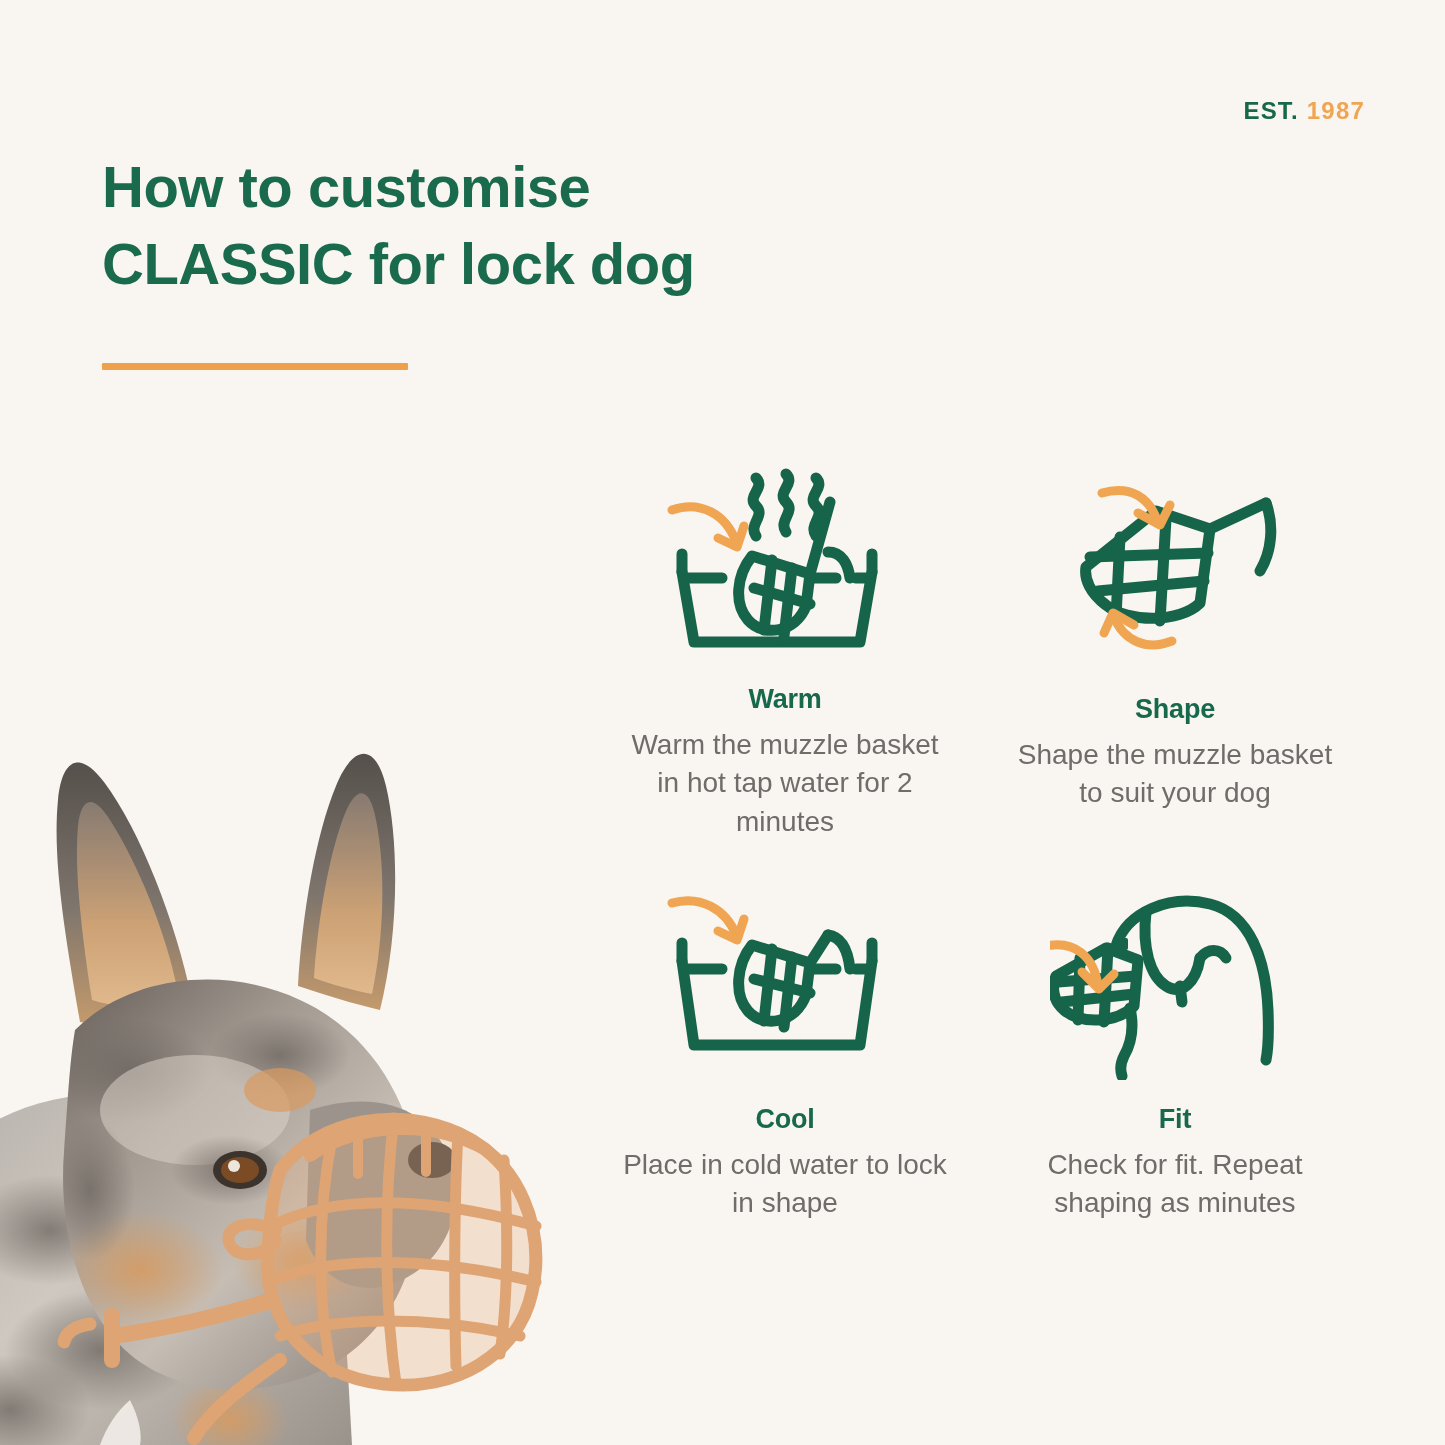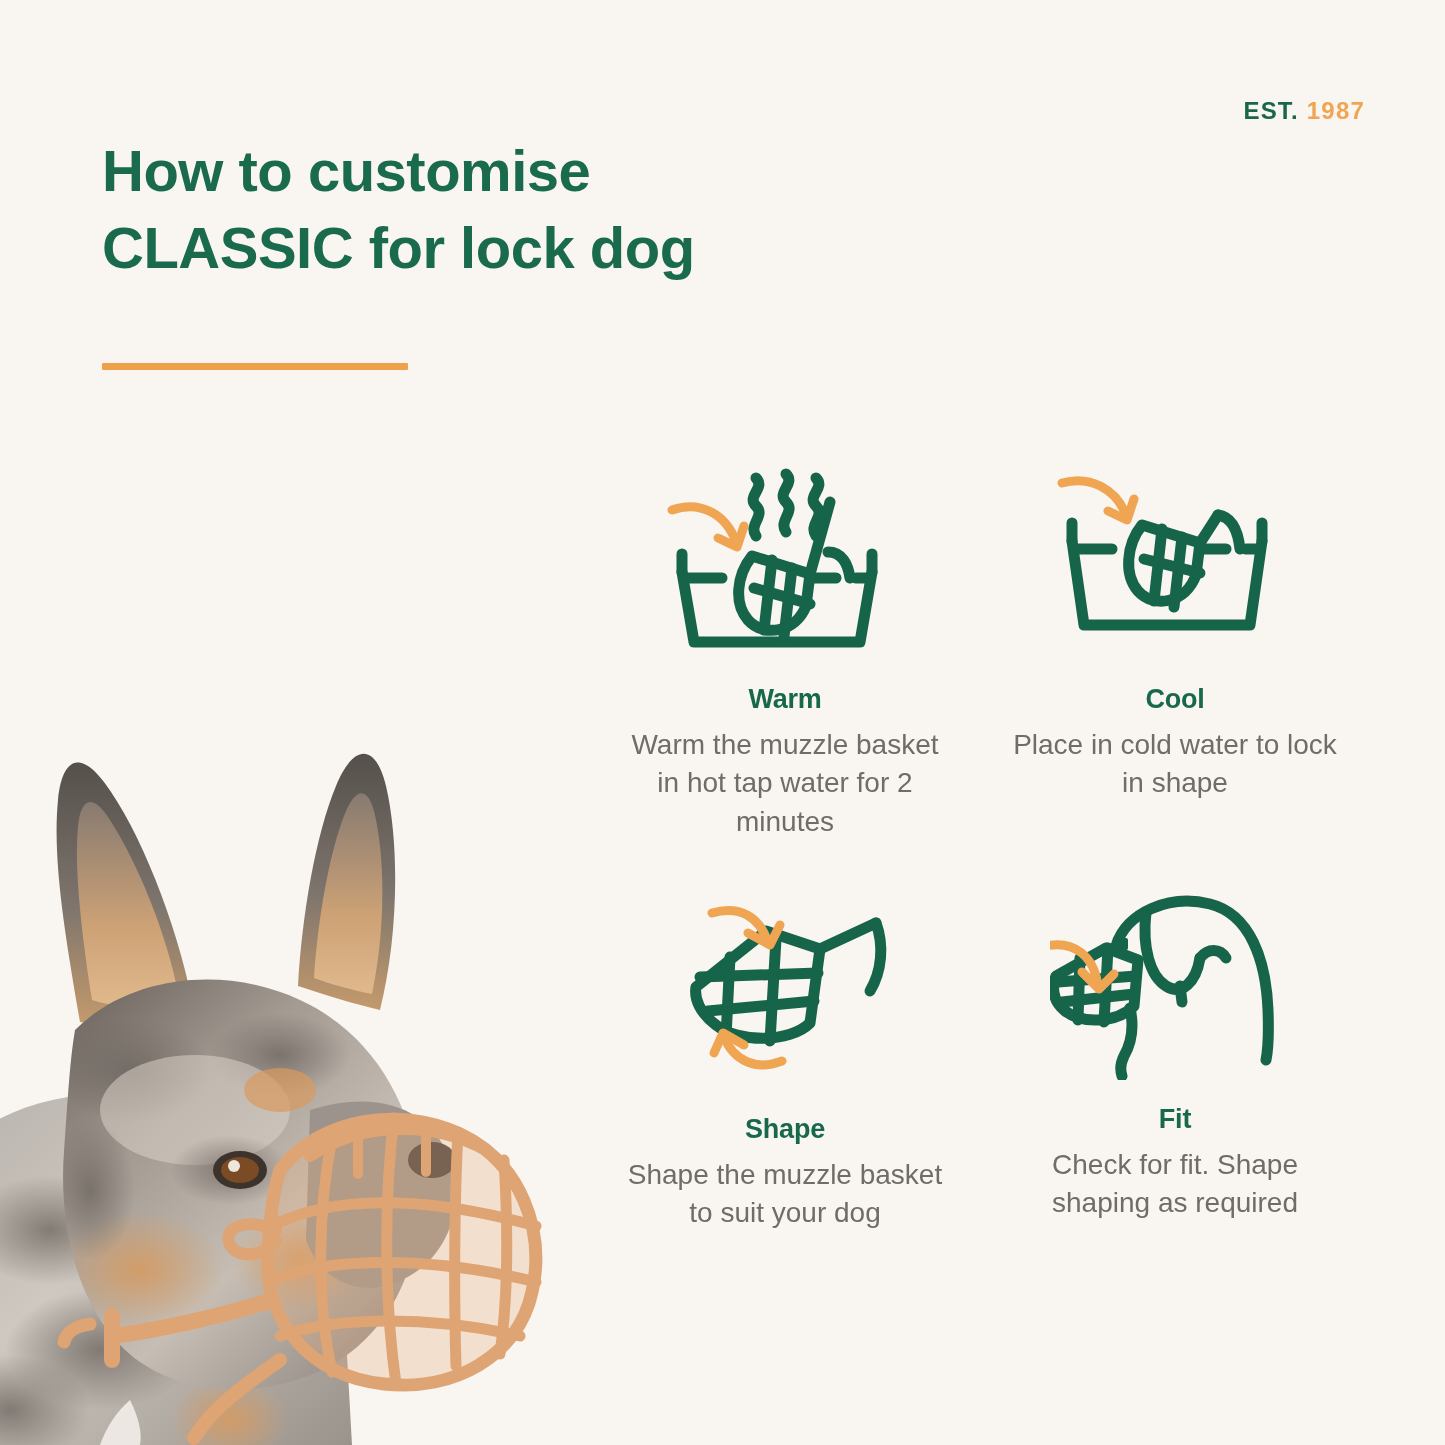--- a/index.html
+++ b/index.html
@@ -51,21 +51,21 @@
     font-weight: bold;
     letter-spacing: 1.2px;
   }
   .est-word { color: #18674B; }
   .est-year { color: #EFA552; }
 
   
   #headline {
     position: absolute;
     left: 102px;
-    top: 132px;
+    top: 148px;
     width: 760px;
     font-size: 58px;
     font-weight: bold;
     line-height: 1.33;
     color: #1A6A4D;
     letter-spacing: -0.5px;
   }
   #headline-rule {
     position: absolute;
     left: 102px;
@@ -313,20 +313,49 @@
           <g fill="none" stroke="#EFA552" stroke-width="9" stroke-linecap="round" stroke-linejoin="round">
             <path d="M12 50 C 40 40, 66 54, 76 82"></path>
             <path d="M58 78 L 77 87 L 84 66" stroke-width="9"></path>
           </g>
         </svg>
       </div>
       <div class="step-title">Warm</div>
       <div class="step-desc">Warm the muzzle basket in hot tap water for 2 minutes</div>
     </div>
 
+    <div class="step-cell compact">
+      <div class="step-icon">
+        <svg width="230" height="190" viewBox="0 0 230 190" xmlns="http://www.w3.org/2000/svg">
+          <g fill="none" stroke="#16654A" stroke-width="11" stroke-linecap="round" stroke-linejoin="round">
+
+            <path d="M26 92 L 96 36 L 150 54 L 140 128 C 120 148, 68 148, 46 130
+                     C 30 118, 24 104, 26 92 Z"></path>
+
+            <path d="M30 82 L 148 78"></path>
+            <path d="M38 116 L 144 106"></path>
+            <path d="M60 62 L 56 142"></path>
+            <path d="M106 44 L 100 146"></path>
+
+            <path d="M150 54 L 206 28"></path>
+            <path d="M206 28 C 214 50, 212 76, 200 96"></path>
+          </g>
+
+          <g fill="none" stroke="#EFA552" stroke-width="9" stroke-linecap="round" stroke-linejoin="round">
+            <path d="M42 18 C 70 10, 90 22, 98 48"></path>
+            <path d="M78 38 L 100 50 L 110 30"></path>
+            <path d="M112 166 C 86 176, 64 166, 54 142"></path>
+            <path d="M74 150 L 53 138 L 44 158"></path>
+          </g>
+        </svg>
+      </div>
+      <div class="step-title">Shape</div>
+      <div class="step-desc">Shape the muzzle basket to suit your dog</div>
+    </div>
+
     <div class="step-cell">
       <div class="step-icon">
         <svg width="250" height="180" viewBox="0 0 250 180" xmlns="http://www.w3.org/2000/svg">
           <g fill="none" stroke="#16654A" stroke-width="11" stroke-linecap="round" stroke-linejoin="round">
 
             <path d="M22 48 L 22 66"></path>
             <path d="M22 66 L 34 150 L 200 150 L 212 66"></path>
             <path d="M212 48 L 212 66"></path>
 
             <path d="M26 74 L 62 74"></path>
@@ -345,49 +374,20 @@
           <g fill="none" stroke="#EFA552" stroke-width="9" stroke-linecap="round" stroke-linejoin="round">
             <path d="M12 8 C 40 0, 66 14, 76 40"></path>
             <path d="M58 36 L 77 45 L 84 24"></path>
           </g>
         </svg>
       </div>
       <div class="step-title">Cool</div>
       <div class="step-desc">Place in cold water to lock in shape</div>
     </div>
 
-    <div class="step-cell compact">
-      <div class="step-icon">
-        <svg width="230" height="190" viewBox="0 0 230 190" xmlns="http://www.w3.org/2000/svg">
-          <g fill="none" stroke="#16654A" stroke-width="11" stroke-linecap="round" stroke-linejoin="round">
-
-            <path d="M26 92 L 96 36 L 150 54 L 140 128 C 120 148, 68 148, 46 130
-                     C 30 118, 24 104, 26 92 Z"></path>
-
-            <path d="M30 82 L 148 78"></path>
-            <path d="M38 116 L 144 106"></path>
-            <path d="M60 62 L 56 142"></path>
-            <path d="M106 44 L 100 146"></path>
-
-            <path d="M150 54 L 206 28"></path>
-            <path d="M206 28 C 214 50, 212 76, 200 96"></path>
-          </g>
-
-          <g fill="none" stroke="#EFA552" stroke-width="9" stroke-linecap="round" stroke-linejoin="round">
-            <path d="M42 18 C 70 10, 90 22, 98 48"></path>
-            <path d="M78 38 L 100 50 L 110 30"></path>
-            <path d="M112 166 C 86 176, 64 166, 54 142"></path>
-            <path d="M74 150 L 53 138 L 44 158"></path>
-          </g>
-        </svg>
-      </div>
-      <div class="step-title">Shape</div>
-      <div class="step-desc">Shape the muzzle basket to suit your dog</div>
-    </div>
-
     <div class="step-cell">
       <div class="step-icon">
         <svg width="250" height="190" viewBox="0 0 250 190" xmlns="http://www.w3.org/2000/svg">
           <g fill="none" stroke="#16654A" stroke-width="11" stroke-linecap="round" stroke-linejoin="round">
 
             <path d="M66 56 C 76 22, 120 4, 160 14 C 200 24, 216 70, 218 120
                      C 219 146, 218 160, 216 170"></path>
 
             <path d="M96 22 C 92 58, 100 86, 116 96 C 132 106, 146 92, 150 68"></path>
             <path d="M150 68 C 158 58, 170 58, 176 68"></path>
@@ -405,17 +405,17 @@
             <path d="M58 58 L 54 132"></path>
           </g>
 
           <g fill="none" stroke="#EFA552" stroke-width="9" stroke-linecap="round" stroke-linejoin="round">
             <path d="M-4 56 C 24 50, 44 66, 48 96"></path>
             <path d="M32 82 L 49 99 L 64 84"></path>
           </g>
         </svg>
       </div>
       <div class="step-title">Fit</div>
-      <div class="step-desc">Check for fit. Shape shaping as required</div>
+      <div class="step-desc">Check for fit. Repeat shaping as minutes</div>
     </div>
 
   </div>
 </div>
 
 </body></html>

